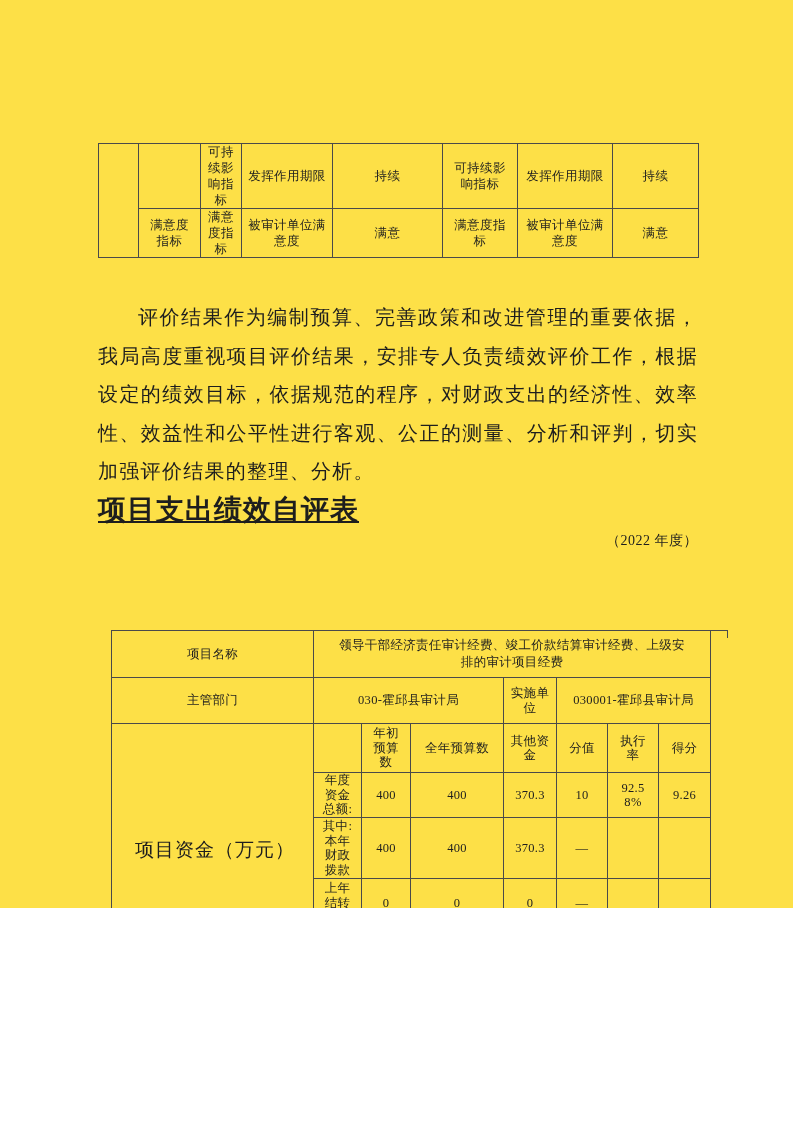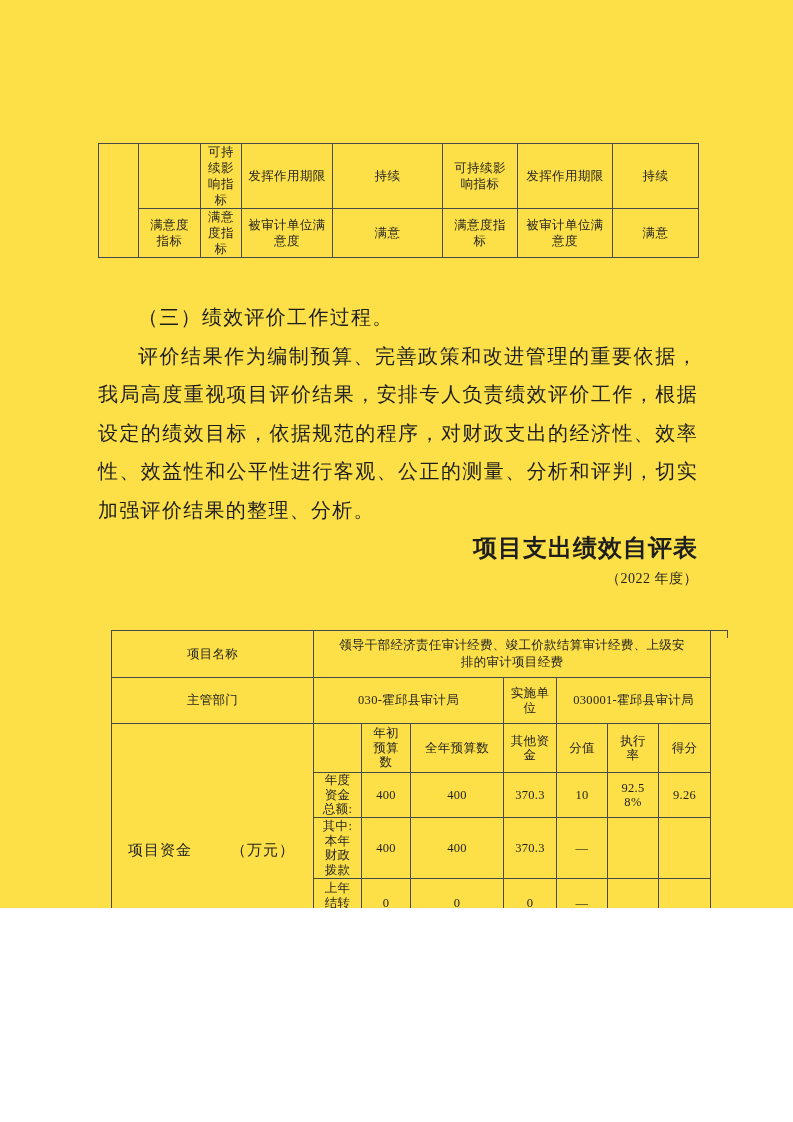--- a/index.html
+++ b/index.html
@@ -28,40 +28,41 @@
     font-size:20px; line-height:38.5px; letter-spacing:1.3px;
     text-align:justify; text-indent:2em;
   }
   .section-heading {
     margin:0; font-family:"Liberation Sans","DejaVu Sans",sans-serif;
     font-weight:700; font-size:21px; line-height:38.5px; letter-spacing:0.8px;
     text-indent:2em; text-align:left;
   }
   .table-title {
     margin:0; font-family:"Liberation Sans","DejaVu Sans",sans-serif;
-    font-weight:700; font-size:24px; line-height:37px; letter-spacing:1px;
-    text-align:right;
+    font-weight:700; font-size:28px; line-height:37px; letter-spacing:1px;
+    text-align:left;
+    text-decoration:underline;
   }
   .table-subtitle {font-size:14px; line-height:25px; text-align:right; letter-spacing:0.5px;}
   
   .tbl-self {
     position:absolute; left:111px; top:630px; width:599px;
     font-size:12.5px; line-height:14.5px; letter-spacing:0.3px;
   }
   .tbl-self tr.h47 {height:47px;}
   .tbl-self tr.h46 {height:46px;}
   .tbl-self tr.h49 {height:49px;}
   .tbl-self tr.h45 {height:45px;}
   .tbl-self tr.h61 {height:61px;}
   .tbl-self tr.h48 {height:48px;}
   .tbl-self td.name-val {padding:0 20px; line-height:17px;}
   .funds-cell {border-bottom:none !important; padding:0 !important;}
   .funds-wrap {
-    display:flex; justify-content:space-between; align-items:center;
-    padding:0 18px 0 16px; font-size:15px; letter-spacing:1px;
+    display:flex; justify-content:flex-end; align-items:center;
+    padding:0 18px 0 16px; font-size:19px; letter-spacing:1px;
   }
   tr.cut td {border-bottom:none;}
   tr.cut td.kb {border-bottom:1px solid #4a4a4a;}
   
   .tbl-tab {
     position:absolute; left:697px; top:630px; width:30px; height:7px;
     border-top:1px solid #4a4a4a; border-right:1px solid #4a4a4a;
   }
   
   .page-number {
@@ -102,21 +103,20 @@
         <td>被审计单位满意度</td>
         <td>满意</td>
         <td>满意度指标</td>
         <td>被审计单位满意度</td>
         <td>满意</td>
       </tr>
     </tbody>
   </table>
 
   <div class="text-block">
-    <p class="body-line">（三）绩效评价工作过程。</p>
     <p class="body-para">评价结果作为编制预算、完善政策和改进管理的重要依据，我局高度重视项目评价结果，安排专人负责绩效评价工作，根据设定的绩效目标，依据规范的程序，对财政支出的经济性、效率性、效益性和公平性进行客观、公正的测量、分析和评判，切实加强评价结果的整理、分析。</p>
     <p class="table-title">项目支出绩效自评表</p>
     <p class="table-subtitle">（2022 年度）</p>
   </div>
 
   <table class="tbl tbl-self">
     <colgroup>
       <col style="width:202px">
         <col style="width:48px">
         <col style="width:49px">

